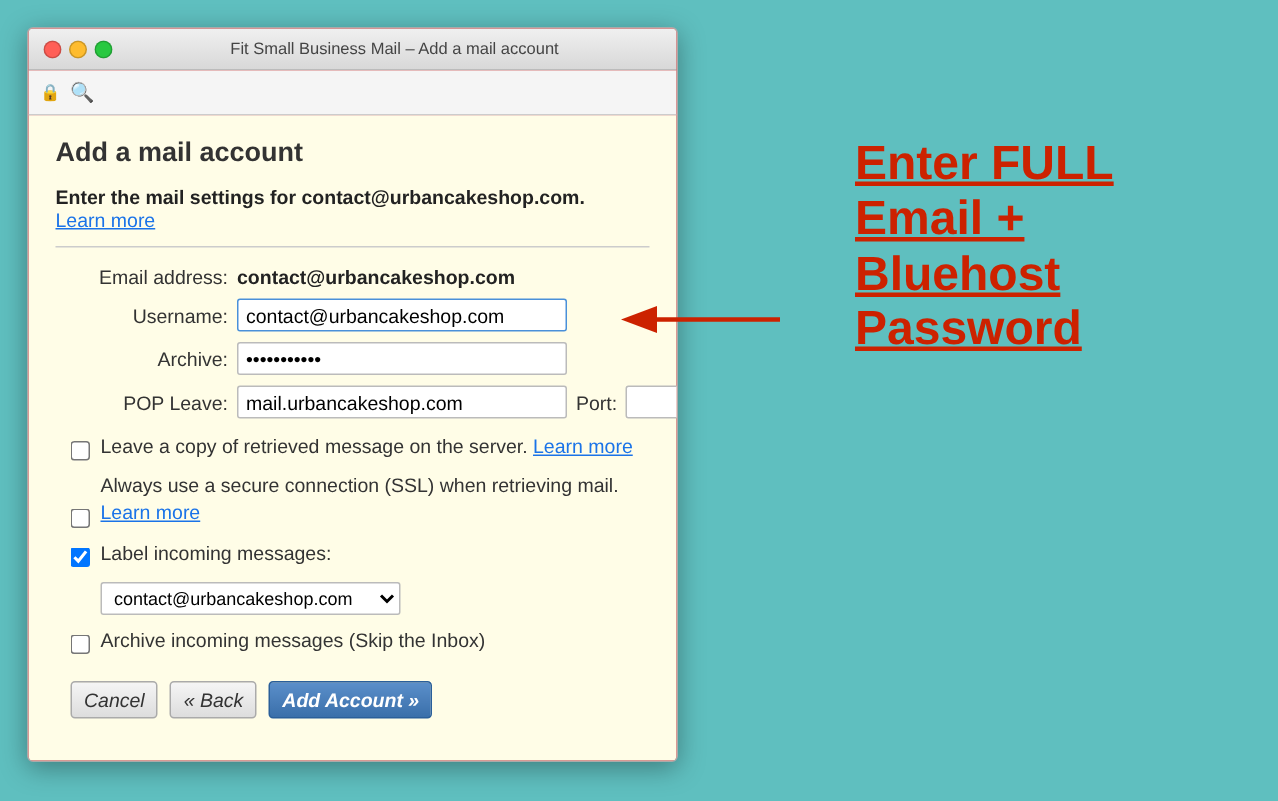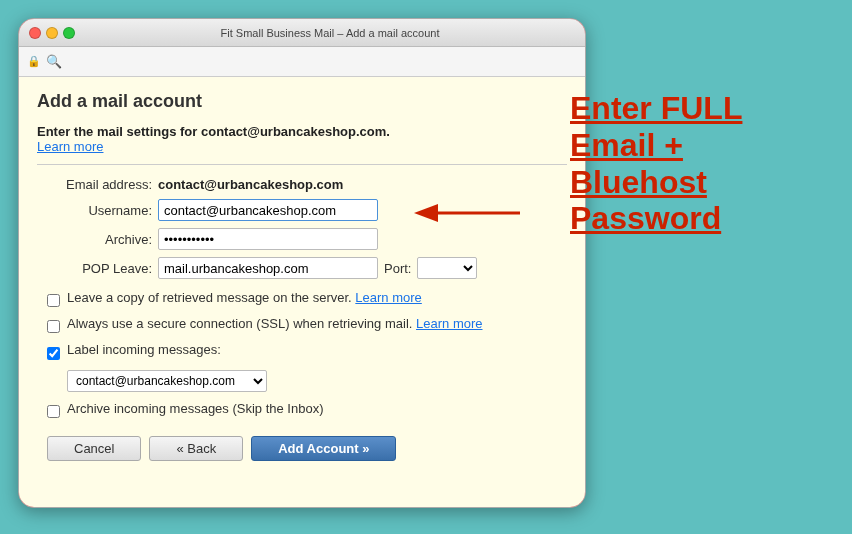--- a/index.html
+++ b/index.html
@@ -9,24 +9,24 @@
       background-color: #5fbfbf;
       font-family: Arial, Helvetica, sans-serif;
       font-size: 13px;
       overflow: hidden;
       display: flex;
       justify-content: flex-start;
       align-items: flex-start;
     }
 
     .browser-window {
-      width: 568px;
+      width: 434px;
       margin: 18px 0 0 18px;
       background: #ef4444;
-      border-radius: 16px;
+      border-radius: 4px;
       box-shadow: 0 4px 18px rgba(0,0,0,0.35);
       overflow: hidden;
       border: 1px solid #aaa;
     }
 
     .title-bar {
       background: linear-gradient(to bottom, #f0f0f0, #d8d8d8);
       padding: 6px 10px;
       display: flex;
       align-items: center;
@@ -232,27 +232,28 @@
     }
 
     .button-row {
       display: flex;
       gap: 8px;
       margin-top: 18px;
       padding-left: 10px;
     }
 
     .btn {
-      padding: 4px 26px;
+      padding: 4px 8px;
       font-size: 13px;
       border-radius: 3px;
       cursor: pointer;
       border: 1px solid #aaa;
       background: linear-gradient(to bottom, #f5f5f5, #ddd);
       color: #333;
+      font-style: italic;
     }
 
     .btn-primary {
       background: linear-gradient(to bottom, #5b8fca, #3a6faa);
       color: white;
       border: 1px solid #2a5f9a;
       font-weight: bold;
     }
 
     .annotation-text {

